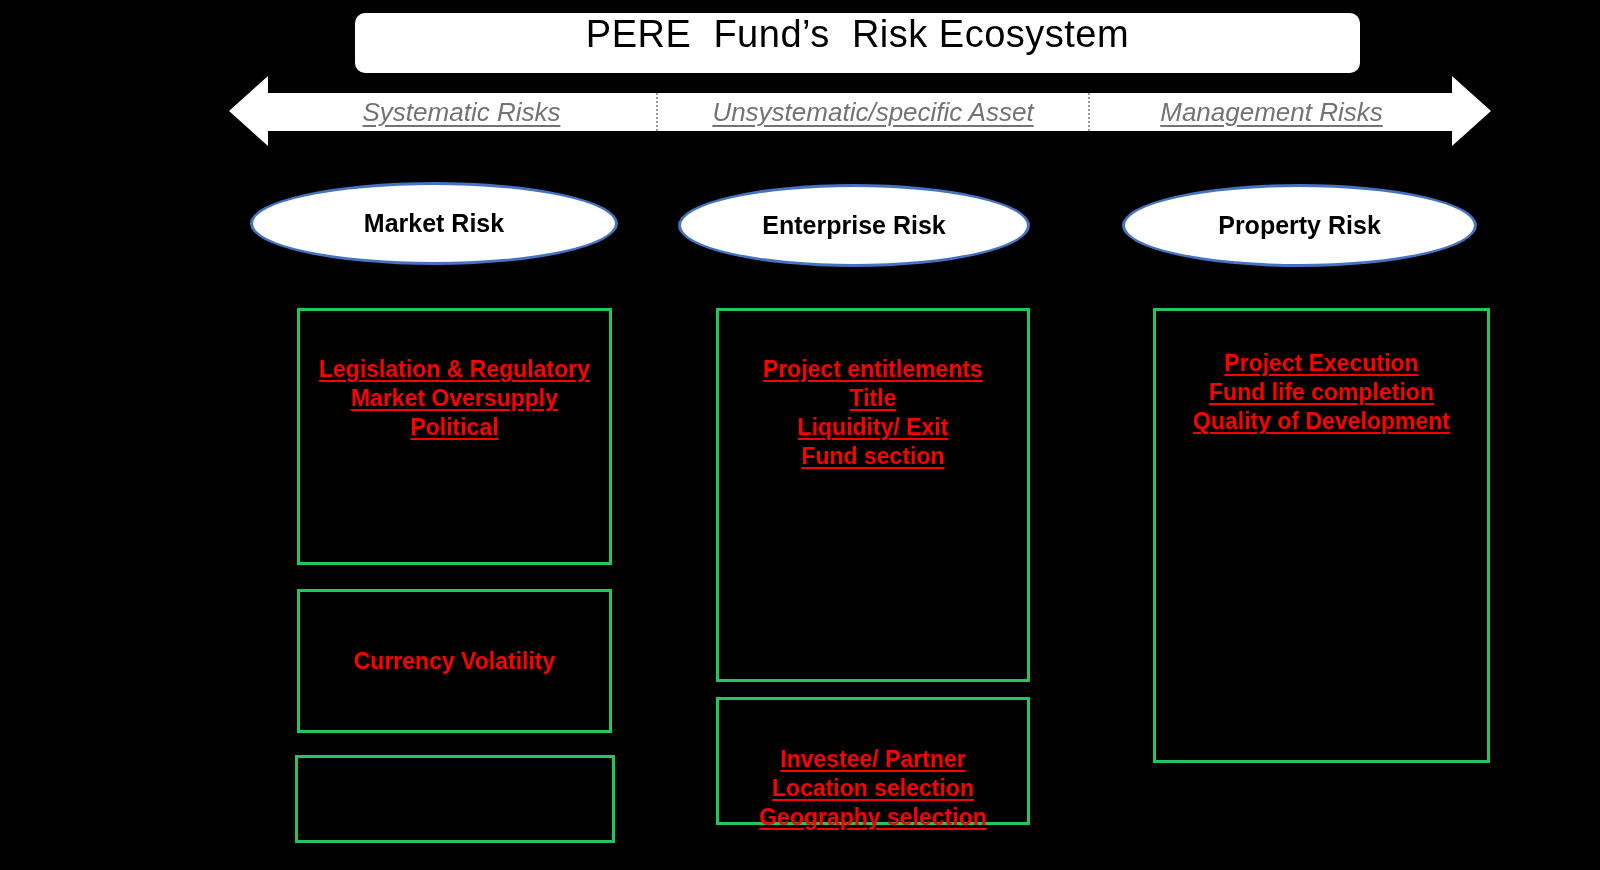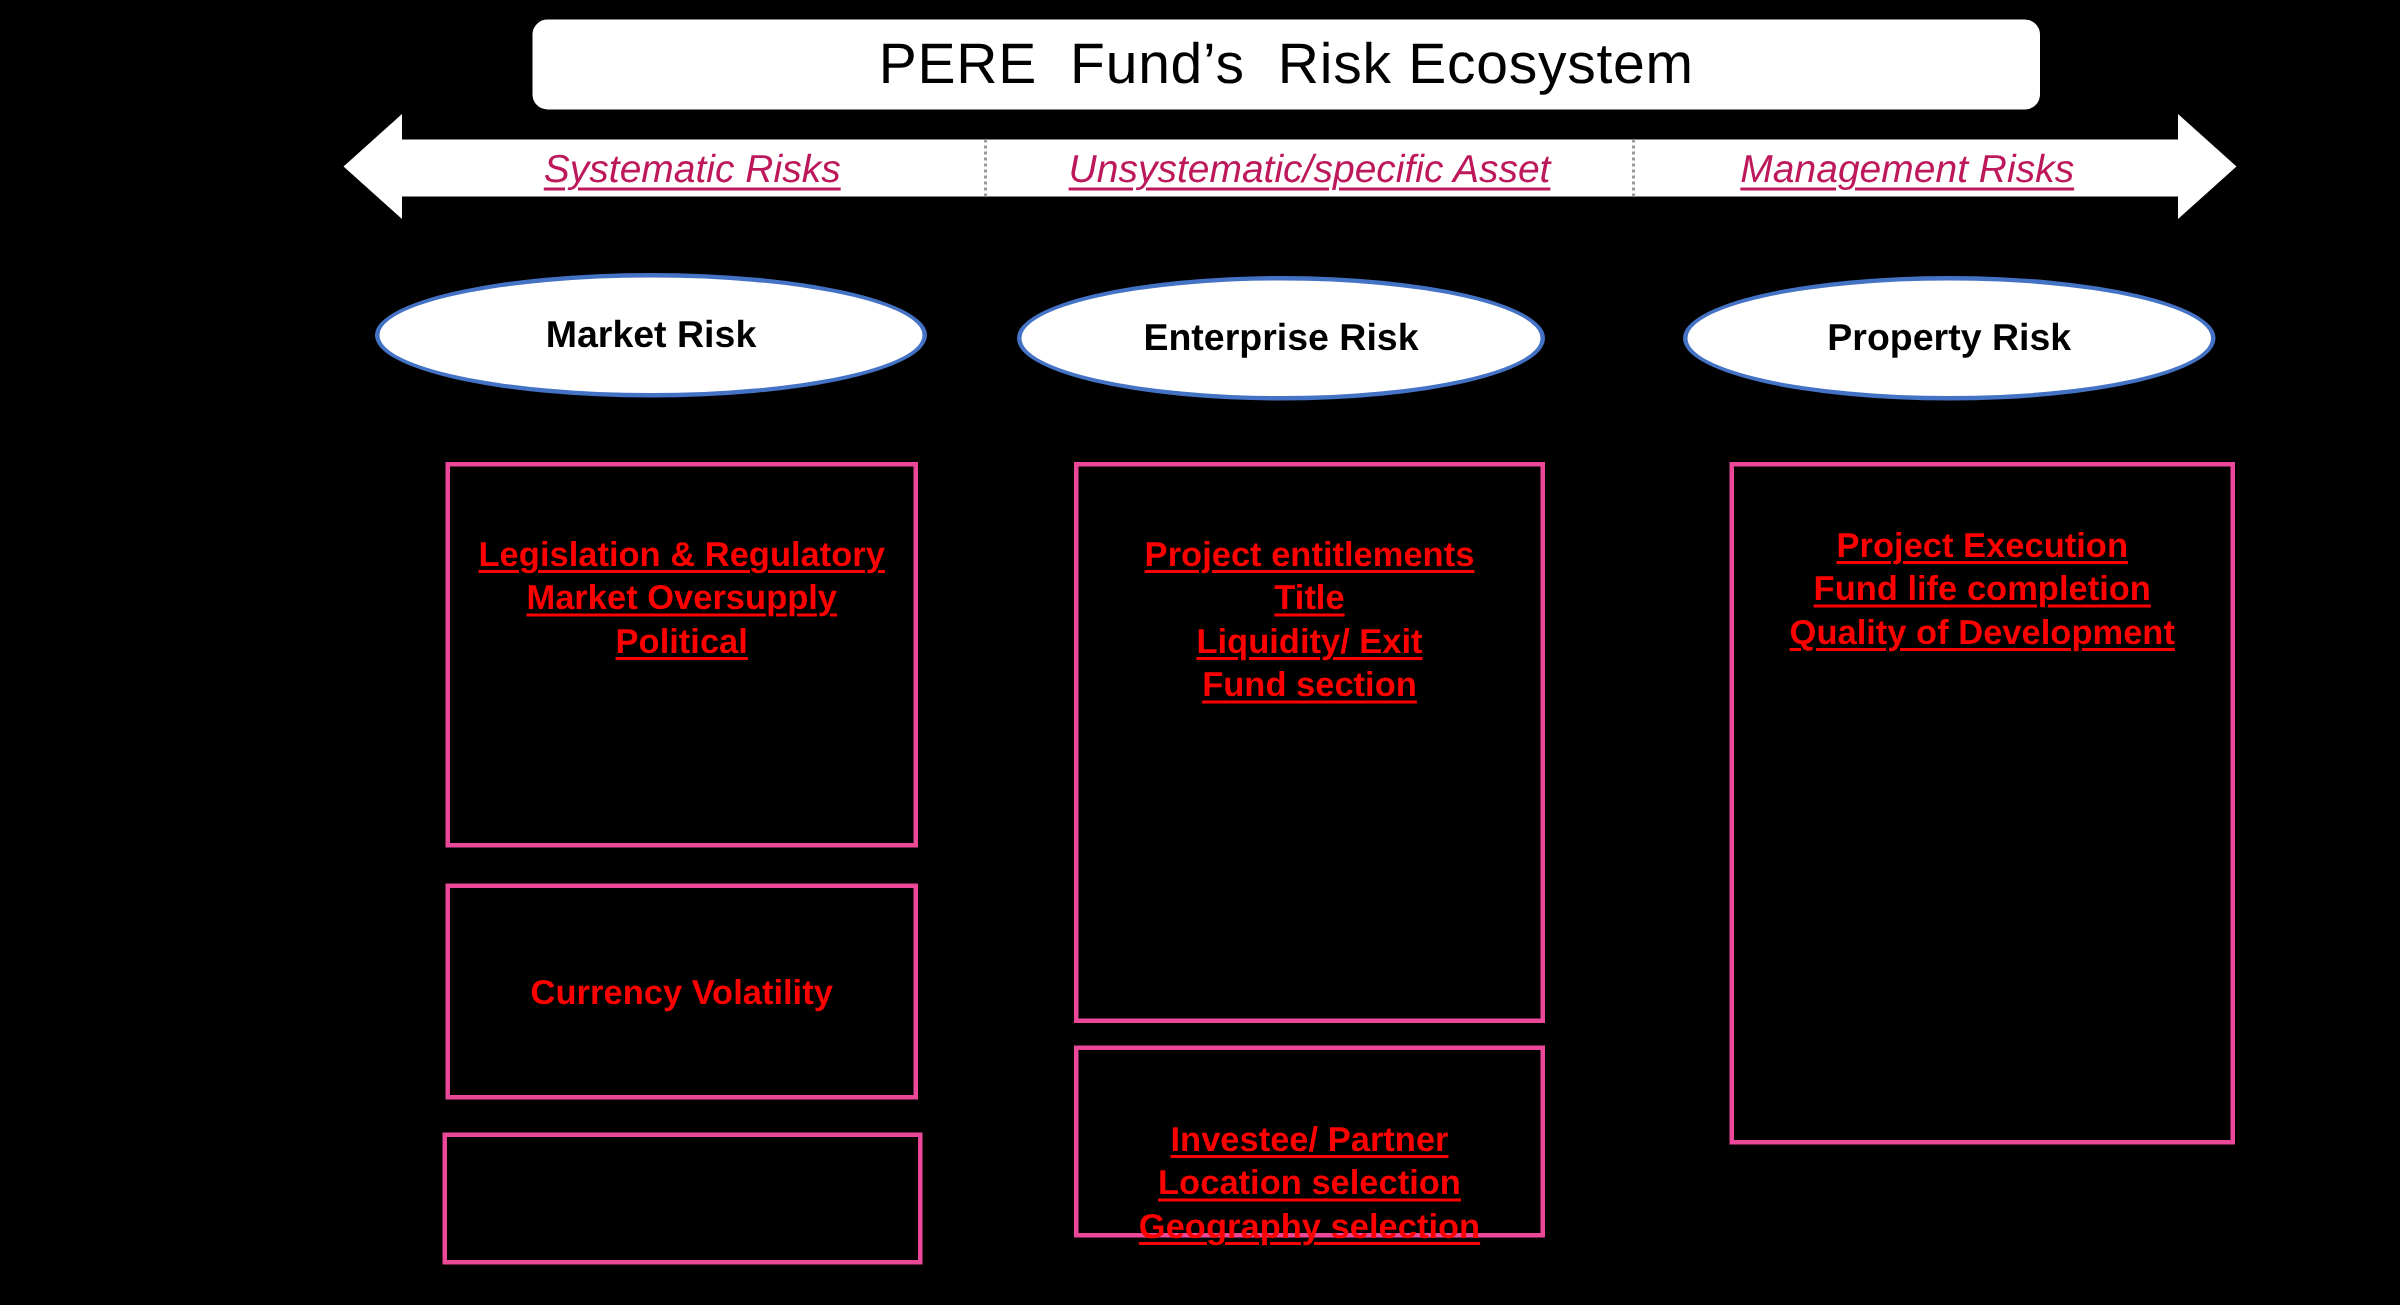--- a/index.html
+++ b/index.html
@@ -8,55 +8,55 @@
     position:relative;
     width:1600px;height:870px;
     background:#000;
     font-family:"Liberation Sans",sans-serif;
     overflow:hidden;
   }
   
   .title-banner{
     position:absolute;left:355px;top:13px;width:1005px;height:60px;
     background:#fff;border-radius:10px;
-    display:flex;align-items:center;justify-content:center;
+    display:flex;align-items:flex-start;justify-content:center;
   }
   .title-text{
     font-size:38px;color:#000;white-space:pre;letter-spacing:0.5px;
   }
   
   .axis-shaft{
     position:absolute;left:267px;top:93px;width:1186px;height:38px;
     background:#fff;display:flex;
   }
   .axis-seg{
     display:flex;align-items:center;justify-content:center;height:100%;
   }
   .axis-seg.mid{border-left:2px dotted #9a9a9a;border-right:2px dotted #9a9a9a;}
   .axis-label{
-    font-style:italic;font-size:26px;color:#be185d;
+    font-style:italic;font-size:26px;color:#737373;
     text-decoration:underline;text-decoration-thickness:2px;text-underline-offset:4px;
     white-space:nowrap;
   }
   .arrowhead{position:absolute;width:0;height:0;top:76px;
     border-top:35px solid transparent;border-bottom:35px solid transparent;}
   .arrowhead.left{left:229px;border-right:39px solid #fff;}
   .arrowhead.right{left:1452px;border-left:39px solid #fff;}
   
   .risk-ellipse{
     position:absolute;background:#fff;border:3px solid #4472c4;border-radius:50%;
     display:flex;align-items:center;justify-content:center;
   }
   .risk-ellipse.market{left:250px;top:182px;width:368px;height:83px;}
   .risk-ellipse.enterprise{left:678px;top:184px;width:352px;height:83px;}
   .risk-ellipse.property{left:1122px;top:184px;width:355px;height:83px;}
   .ellipse-label{font-weight:700;font-size:25px;color:#000;white-space:nowrap;}
   
   .risk-box{
-    position:absolute;border:3px solid #ec4899;background:transparent;
+    position:absolute;border:3px solid #22c55e;background:transparent;
   }
   .risk-box.m1{left:297px;top:308px;width:315px;height:257px;padding-top:44px;}
   .risk-box.m2{left:297px;top:589px;width:315px;height:144px;
     display:flex;flex-direction:row;align-items:center;justify-content:center;}
   .risk-box.m3{left:295px;top:755px;width:320px;height:88px;}
   .risk-box.e1{left:716px;top:308px;width:314px;height:374px;padding-top:44px;}
   .risk-box.e2{left:716px;top:697px;width:314px;height:128px;padding-top:45px;}
   .risk-box.p1{left:1153px;top:308px;width:337px;height:455px;padding-top:38px;}
   .redline{
     font-weight:700;font-size:23px;line-height:29px;color:#ff0000;text-align:center;

